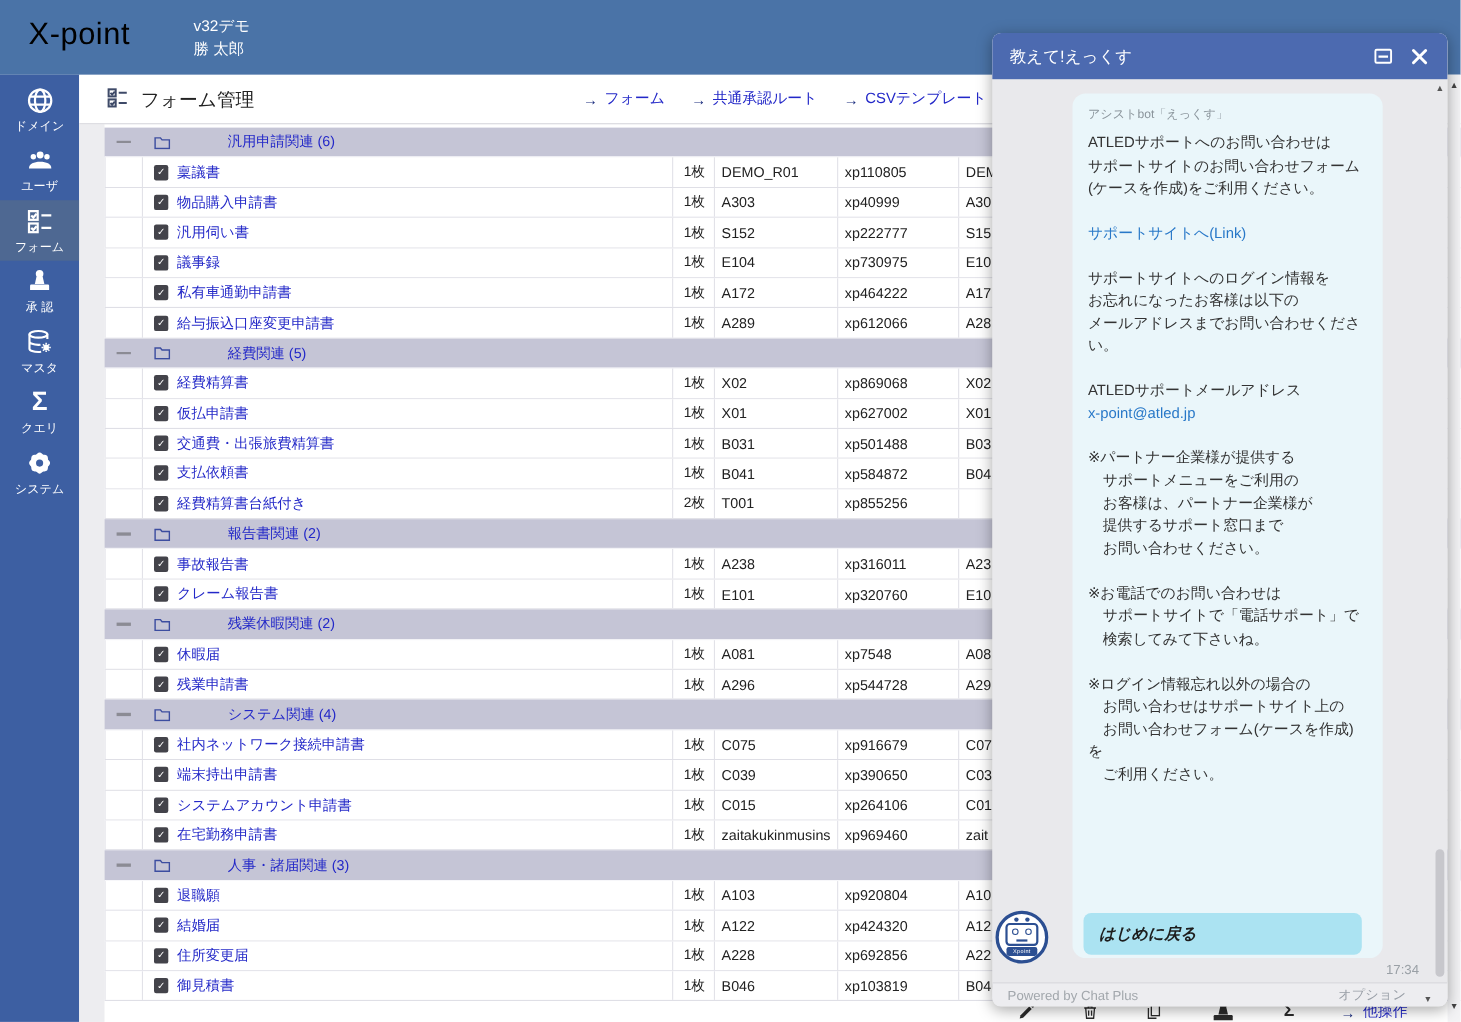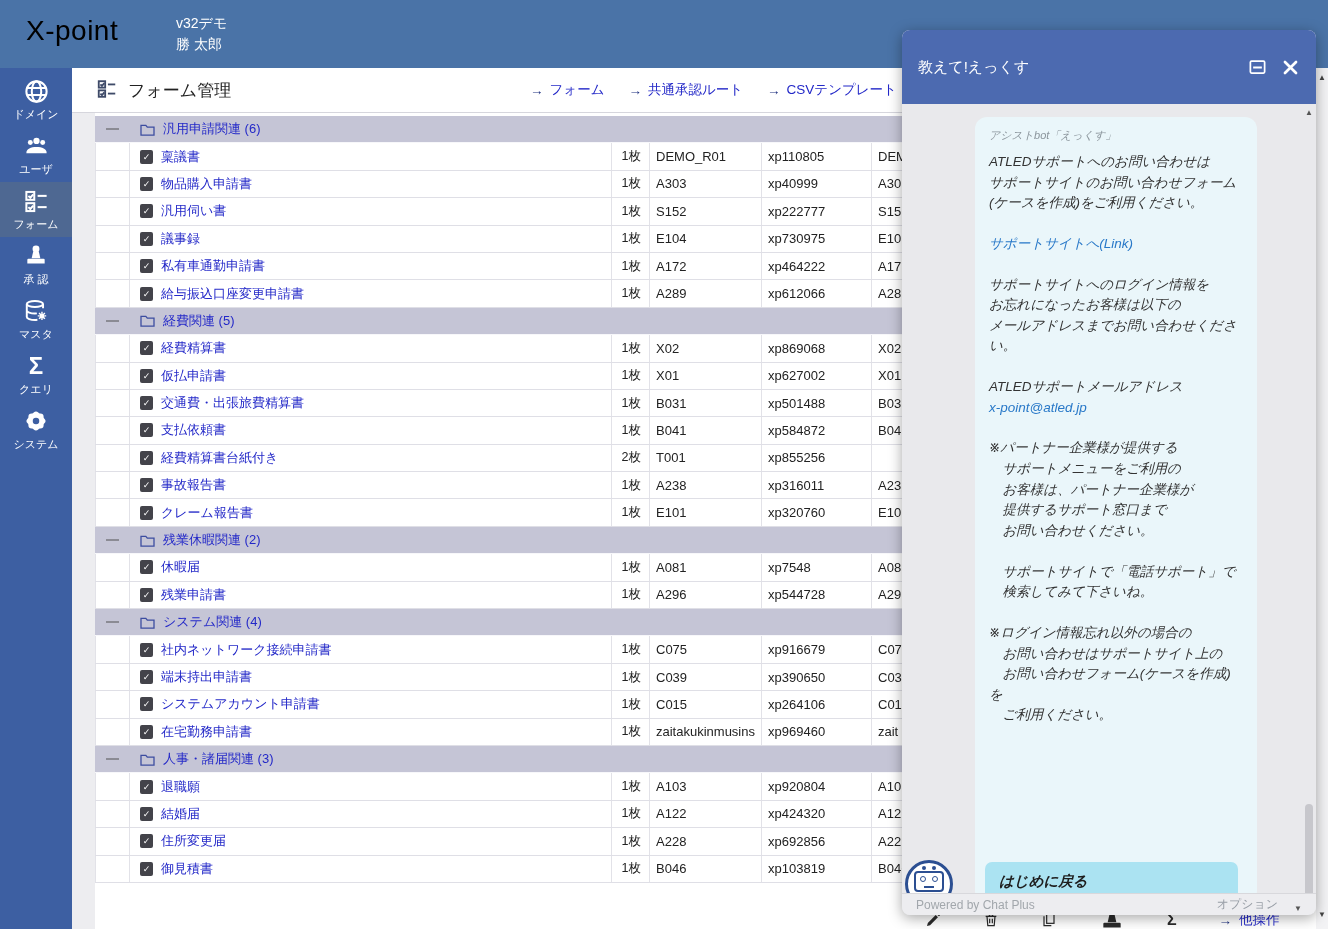--- a/index.html
+++ b/index.html
@@ -35,45 +35,45 @@
   .g-row{background:var(--group-row-bg);height:26.4px;border-bottom:1px solid #f7f7fa;}
   .d-row{background:#fff;height:26.4px;border-bottom:1px solid #dfdfe6;}
   .c{display:flex;align-items:center;padding:0 6px;font-size:13px;color:#222;overflow:hidden;white-space:nowrap;}
   .d-row .c{border-right:1px solid #e2e2e8;}
   .d-row .c:last-child{border-right:none;}
   .d-row .cc{border-left:1px solid #e2e2e8;}
   .cc{justify-content:center;}
   .minus{width:13px;height:2.5px;background:#8b8b94;display:inline-block;cursor:pointer;}
   .gcell{grid-column:2 / 7;}
   .folder-ic{color:#3c4da0;display:inline-flex;margin:0 8px 0 4px;}
-  .glink{color:var(--link);cursor:pointer;}
+  .glink{color:var(--link);cursor:pointer;margin-left:44px;}
   .doc-ic{width:13px;height:14px;background:#43434a;border-radius:2px;color:#fff;font-size:9px;font-weight:bold;display:inline-flex;align-items:center;justify-content:center;margin:0 8px 0 4px;flex:none;}
   .rlink{color:var(--link);cursor:pointer;}
   .countc{justify-content:flex-end;font-size:12.5px;padding-right:8px;}
 
   
   .action-icons{position:absolute;left:925px;top:911px;width:400px;height:18px;display:flex;align-items:center;gap:42px;color:#2b2b2b;z-index:3;}
   .tool-ic{display:inline-flex;align-items:center;cursor:pointer;}
   .tool-ic .sigma-ch{font-size:16px;line-height:16px;}
   .more-ops{display:flex;gap:7px;align-items:center;font-size:13.5px;cursor:pointer;}
   .more-ops .arr{color:#1b2d7e;font-weight:bold;}
   .more-ops .ltx{color:var(--link);}
 
   
   .main-scroll{position:absolute;right:0;top:68px;width:12px;height:861px;background:#f3f3f5;z-index:5;}
   .ms-up{position:absolute;top:5px;left:0;width:12px;text-align:center;font-size:8px;color:#444;}
   .ms-down{position:absolute;top:842px;left:0;width:12px;text-align:center;font-size:8px;color:#444;}
 
   
   .chat{position:absolute;left:902px;top:30px;width:414px;height:885px;background:var(--chat-bg);border-radius:8px;box-shadow:0 3px 14px rgba(0,0,0,.35);overflow:hidden;z-index:10;}
-  .chat-header{height:42px;background:var(--chat-header-bg);display:flex;align-items:center;padding:16px 16px;color:#fff;}
+  .chat-header{height:42px;background:var(--chat-header-bg);display:flex;align-items:center;padding:0 16px;color:#fff;}
   .chat-title{font-size:15px;flex:1;}
   .chat-hic{display:inline-flex;margin-left:14px;cursor:pointer;color:#fff;}
   .chat-body{position:relative;height:821px;}
-  .bubble{position:absolute;left:73px;top:13px;width:282px;height:786px;box-sizing:border-box;background:var(--bubble-bg);border-radius:12px;padding:11px 14px;overflow:hidden;font-style:italic;}
+  .bubble{position:absolute;left:73px;top:13px;width:282px;height:786px;box-sizing:border-box;background:var(--bubble-bg);border-radius:12px;padding:11px 14px;overflow:hidden;}
   .bot-label{font-size:11px;color:#8b959c;margin-bottom:9px;}
   .blk{margin-bottom:20px;font-size:13.5px;color:#333;line-height:1.53;}
   .chat-link{color:var(--chat-link);cursor:pointer;}
   .restart-btn{position:absolute;left:83px;top:758px;width:253px;height:38px;box-sizing:border-box;background:var(--button-bg);border-radius:7px;font-size:14.5px;font-weight:bold;color:#1d1d1d;display:flex;align-items:center;padding-left:14px;cursor:pointer;font-style:italic;}
   .chat-time{position:absolute;left:358px;top:802px;font-size:12px;color:#9aa0a6;}
   .chat-scroll-up{position:absolute;right:3px;top:4px;font-size:8px;color:#555;}
   .chat-thumb{position:absolute;right:3px;top:700px;width:8px;height:116px;background:#c7c7cc;border-radius:4px;}
   .chat-footer{position:absolute;left:0;bottom:0;width:100%;height:22px;box-sizing:border-box;background:#ededf0;border-top:1px solid #d8d8dc;display:flex;align-items:center;justify-content:space-between;padding:0 14px;}
   .powered{font-size:12px;color:#a2a7ac;}
   .options{font-size:12px;color:#989ea6;display:flex;align-items:flex-end;gap:16px;cursor:pointer;}
@@ -360,20 +360,33 @@
       <div class="t-row d-row">
         <div class="c cc"></div>
         <div class="c">
           <span class="doc-ic">✓</span>
           <span class="rlink">経費精算書台紙付き</span>
         </div>
         <div class="c countc">2枚</div>
         <div class="c">T001</div>
         <div class="c">xp855256</div>
         <div class="c"></div>
+      </div>
+      <div class="t-row g-row">
+        <div class="c cc">
+          <span class="minus"></span>
+        </div>
+        <div class="c gcell">
+          <span class="folder-ic">
+            <svg viewBox="0 0 16 14" width="15" height="13">
+              <path d="M1 2.5h5.2l1.6 2H15v8.5H1z" fill="none" stroke="currentColor" stroke-width="1.4"></path>
+            </svg>
+          </span>
+          <span class="glink">報告書関連 (2)</span>
+        </div>
       </div>
       <div class="t-row d-row">
         <div class="c cc"></div>
         <div class="c">
           <span class="doc-ic">✓</span>
           <span class="rlink">事故報告書</span>
         </div>
         <div class="c countc">1枚</div>
         <div class="c">A238</div>
         <div class="c">xp316011</div>
@@ -623,20 +636,21 @@
               <div class="bline"><span class="chat-link">x-point@atled.jp</span></div>
             </div>
             <div class="blk">
               <div class="bline">※パートナー企業様が提供する</div>
               <div class="bline">　サポートメニューをご利用の</div>
               <div class="bline">　お客様は、パートナー企業様が</div>
               <div class="bline">　提供するサポート窓口まで</div>
               <div class="bline">　お問い合わせください。</div>
             </div>
             <div class="blk">
+              <div class="bline">※お電話でのお問い合わせは</div>
               <div class="bline">　サポートサイトで「電話サポート」で</div>
               <div class="bline">　検索してみて下さいね。</div>
             </div>
             <div class="blk">
               <div class="bline">※ログイン情報忘れ以外の場合の</div>
               <div class="bline">　お問い合わせはサポートサイト上の</div>
               <div class="bline">　お問い合わせフォーム(ケースを作成)を</div>
               <div class="bline">　ご利用ください。</div>
             </div>
           </div>

